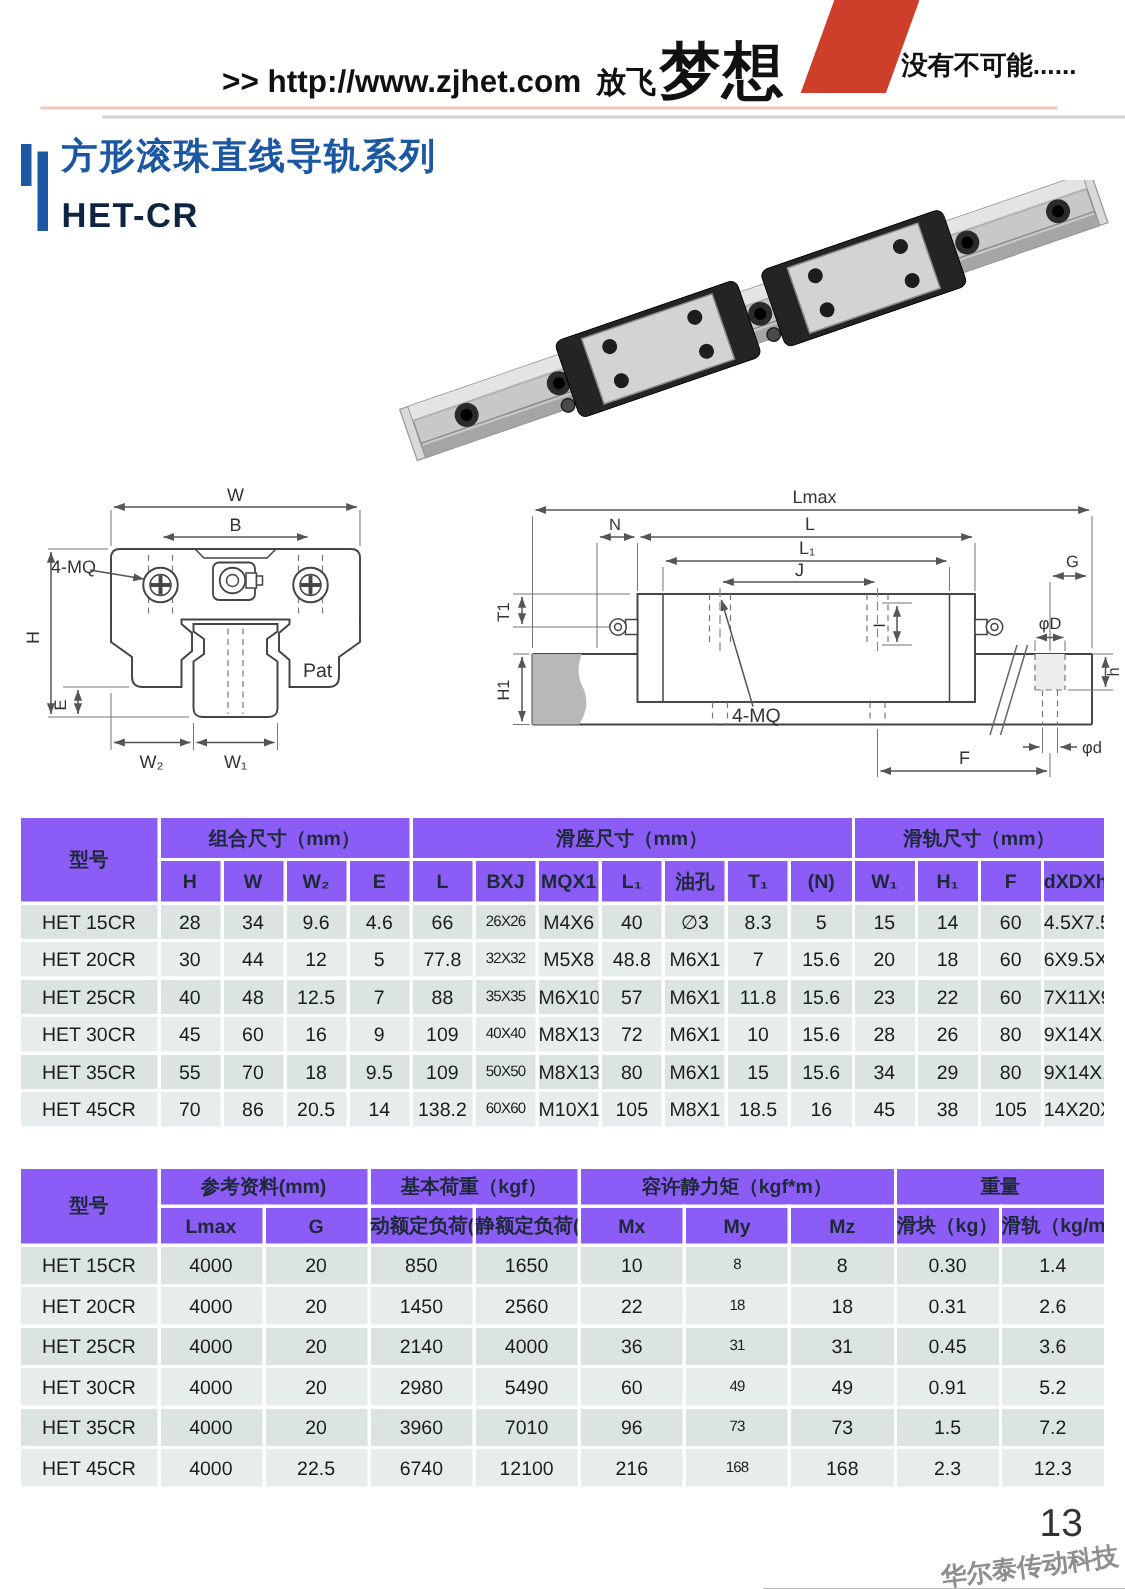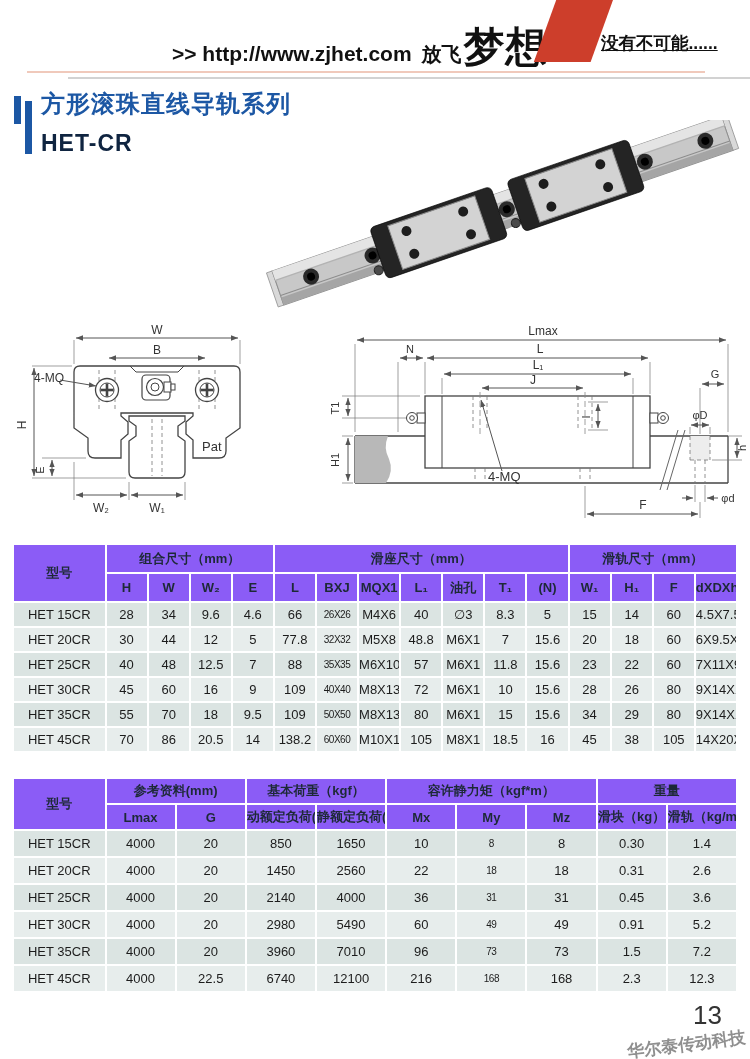--- a/index.html
+++ b/index.html
@@ -1,26 +1,26 @@
 <!DOCTYPE html>
 <html><head>
 <meta charset="utf-8">
 <style>
   html,body{margin:0;padding:0;background:#888;}
   .page{position:relative;width:750px;height:1059px;background:#ffffff;margin:0 auto;
         font-family:"Liberation Sans","DejaVu Sans",sans-serif;overflow:hidden;}
 
   
-  .banner{position:absolute;left:172px;top:20px;display:flex;align-items:baseline;white-space:nowrap;}
+  .banner{position:absolute;left:148px;top:20px;display:flex;align-items:baseline;white-space:nowrap;}
   .banner .url{font-size:21px;font-weight:bold;color:#111;}
   .banner .slg1{font-size:20px;font-weight:bold;color:#111;margin-left:10px;}
   .banner .slg2{font-size:41px;font-weight:bold;color:#111;margin-left:2px;letter-spacing:1px;}
   .red-shape{position:absolute;left:533px;top:0;width:80px;height:62px;background:#cd3e2b;
              clip-path:polygon(29% 0,100% 0,72% 100%,1% 100%);}
-  .slg3{position:absolute;left:601px;top:31px;font-size:17.5px;font-weight:bold;color:#111;white-space:nowrap;text-decoration:underline;}
+  .slg3{position:absolute;left:601px;top:31px;font-size:17.5px;font-weight:bold;color:#111;white-space:nowrap;}
   .rule-pink{position:absolute;left:27px;top:71px;width:678px;height:2px;background:#f0c9bb;}
   .rule-gray{position:absolute;left:68px;top:77px;width:682px;height:2px;background:#d2d2d2;}
 
   
   .bar{position:absolute;width:7px;background:#1c57a4;}
   .bar1{left:14px;top:96px;height:28px;}
   .bar2{left:25px;top:101px;height:53px;}
   .series-title{position:absolute;left:41px;top:88px;font-size:24px;font-weight:bold;color:#1c57a4;letter-spacing:1px;white-space:nowrap;}
   .model-title{position:absolute;left:41px;top:130px;font-size:23px;font-weight:bold;color:#0f2440;letter-spacing:1px;}
 

